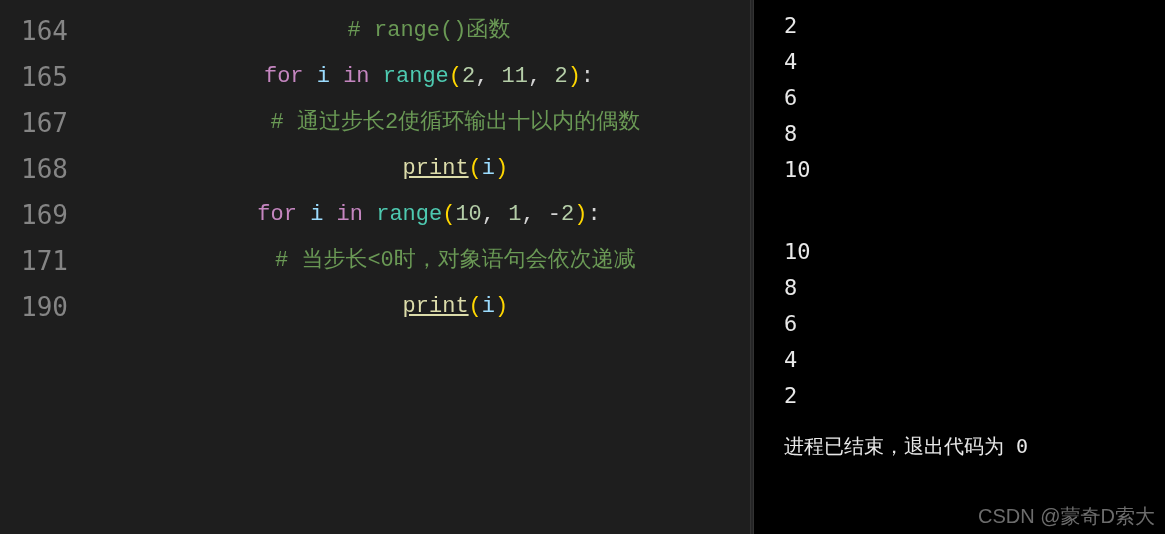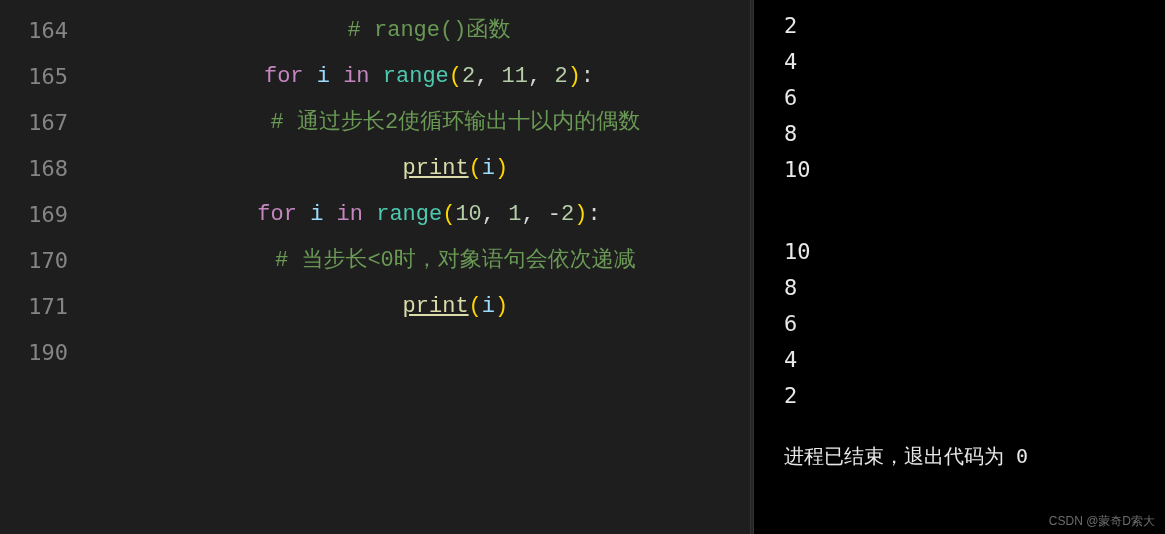--- a/index.html
+++ b/index.html
@@ -18,21 +18,21 @@
       background: #1e1e1e;
       display: flex;
     }
     .gutter {
       width: 90px;
       background: #1e1e1e;
       padding-top: 8px;
     }
     .line-no {
       color: #858585;
-      font-size: 22px;
+      font-size: 26px;
       line-height: 46px;
       text-align: right;
       padding-right: 22px;
       font-family: Consolas, monospace;
     }
     .code-area {
       flex: 1;
       padding-top: 8px;
       padding-left: 18px;
       background: #1e1e1e;
@@ -76,28 +76,28 @@
       white-space: pre;
     }
     .term-gap {
       height: 46px;
     }
     .term-status {
       color: #e8e8e8;
       font-size: 20px;
       line-height: 36px;
       font-family: Consolas, monospace;
-      margin-top: 24px;
+      margin-top: 14px;
     }
     .watermark {
       position: absolute;
       bottom: 4px;
       right: 10px;
       color: #888;
-      font-size: 12px;
+      font-size: 20px;
       font-family: sans-serif;
       opacity: 0.8;
     }
     .copy-icon {
       position: absolute;
       top: 0px;
       left: 755px;
       width: 22px;
       height: 22px;
       opacity: 0.4;
@@ -107,21 +107,20 @@
 </head>
 <body>
 
 <div class="editor-pane">
   <div class="gutter">
     <div class="line-no">164</div>
     <div class="line-no">165</div>
     <div class="line-no">167</div>
     <div class="line-no">168</div>
     <div class="line-no">169</div>
-    <div class="line-no">170</div>
     <div class="line-no">171</div>
     <div class="line-no">190</div>
   </div>
   <div class="code-area">
     <div class="code-line"><span class="c-comment"># range()函数</span></div>
     <div class="code-line"><span class="c-keyword">for</span><span class="c-plain"> </span><span class="c-var">i</span><span class="c-plain"> </span><span class="c-keyword">in</span><span class="c-plain"> </span><span class="c-func-builtin">range</span><span class="c-paren">(</span><span class="c-num">2</span><span class="c-plain">, </span><span class="c-num">11</span><span class="c-plain">, </span><span class="c-num">2</span><span class="c-paren">)</span><span class="c-plain">:</span></div>
     <div class="code-line"><span class="c-plain">    </span><span class="c-comment"># 通过步长2使循环输出十以内的偶数</span></div>
     <div class="code-line"><span class="c-plain">    </span><span class="c-func">print</span><span class="c-paren">(</span><span class="c-var">i</span><span class="c-paren">)</span></div>
     <div class="code-line"><span class="c-keyword">for</span><span class="c-plain"> </span><span class="c-var">i</span><span class="c-plain"> </span><span class="c-keyword">in</span><span class="c-plain"> </span><span class="c-func-builtin">range</span><span class="c-paren">(</span><span class="c-num">10</span><span class="c-plain">, </span><span class="c-num">1</span><span class="c-plain">, </span><span class="c-plain">-</span><span class="c-num">2</span><span class="c-paren">)</span><span class="c-plain">:</span></div>
     <div class="code-line"><span class="c-plain">    </span><span class="c-comment"># 当步长&lt;0时，对象语句会依次递减</span></div>

